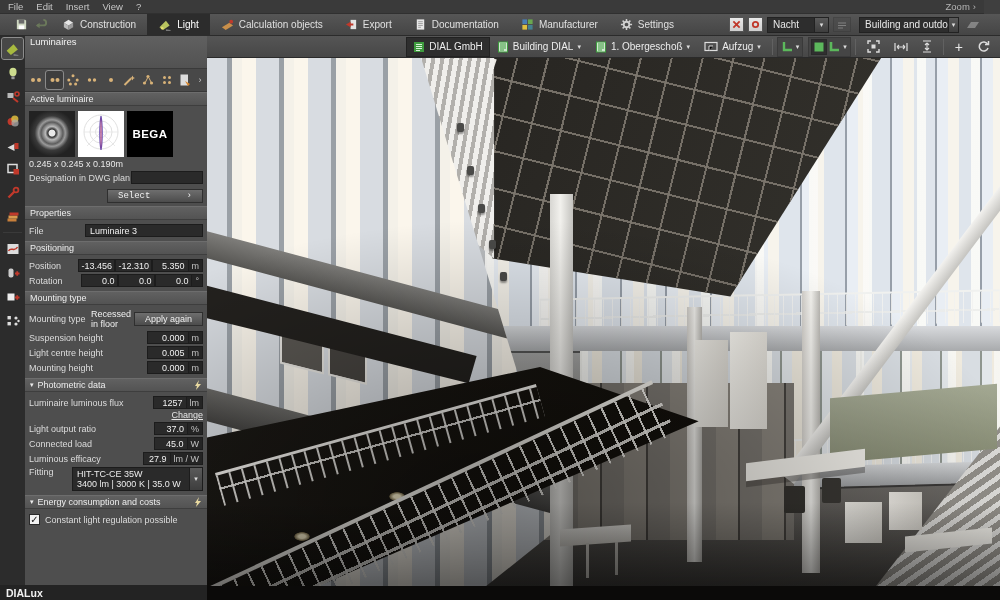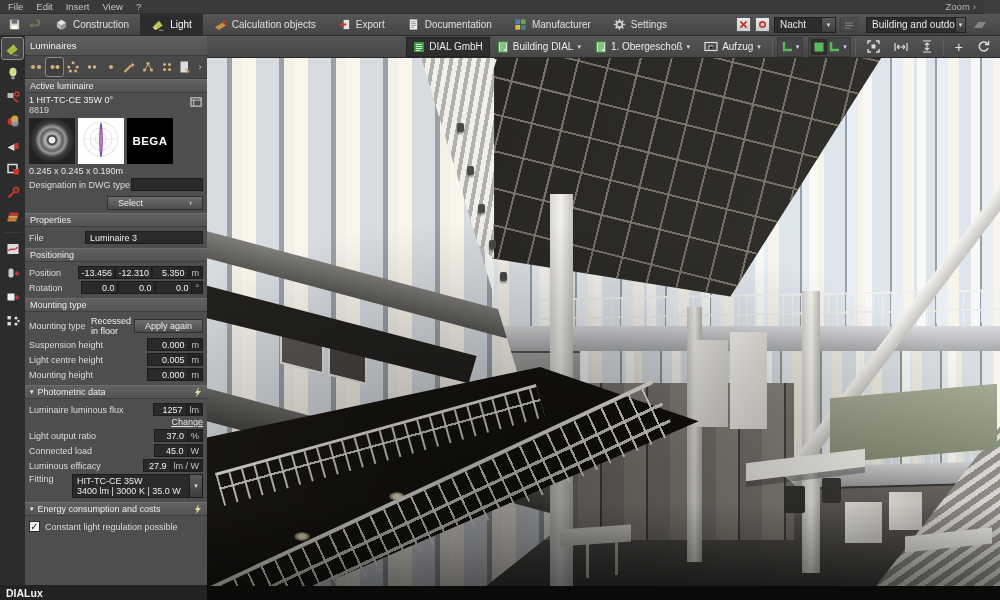--- a/index.html
+++ b/index.html
@@ -7,21 +7,21 @@
   .app{position:relative;width:1000px;height:600px;background:#3f3f3f;overflow:hidden;
        font-family:"Liberation Sans",sans-serif;font-size:10px;color:#ddd;}
 
   
   .menubar{position:absolute;top:0;left:0;right:16px;height:14px;background:#3a3a3a;border-bottom:1px solid #303030;
            display:flex;align-items:center;gap:13px;padding:0 8px;font-size:9.5px;color:#c6c6c6;}
   .menubar .sp{margin-left:auto;display:flex;align-items:center;gap:3px;color:#b5b5b5;}
 
   
   .toolbar{position:absolute;top:14px;left:0;right:0;height:22px;background:linear-gradient(#565656,#454545);
-           border-bottom:1px solid #2b2b2b;display:flex;align-items:center;padding:0 4px;}
+           border-bottom:1px solid #2b2b2b;display:flex;align-items:center;padding:0 11px;}
   .tbico{width:16px;height:16px;display:flex;align-items:center;justify-content:center;margin:0 2px;}
   .tab{display:flex;align-items:center;gap:5px;height:22px;padding:0 11px;color:#e0e0e0;cursor:default;}
   .tab.active{background:#2c2c2c;color:#fff;}
   .tright{margin-left:auto;display:flex;align-items:center;gap:4px;padding-right:6px;}
   .sel{display:flex;align-items:center;background:#2d2d2d;border:1px solid #222;height:16px;color:#e8e8e8;}
   .sel .txt{padding:0 5px;white-space:nowrap;overflow:hidden;}
   .sel .ar{width:14px;height:100%;border-left:1px solid #222;background:linear-gradient(#5a5a5a,#3e3e3e);
            display:flex;align-items:center;justify-content:center;font-size:7px;color:#ddd;}
   .miniwin{width:15px;height:15px;background:linear-gradient(#e9e9e9,#cfcfcf);border:1px solid #555;
            display:flex;align-items:center;justify-content:center;}
@@ -34,22 +34,22 @@
   .sitem.active{background:#474747;outline:1px solid #8d8d8d;}
   .sdiv{width:19px;height:1px;background:#1f1f1f;border-bottom:1px solid #3a3a3a;margin:2px 0;}
 
   .brandbar{position:absolute;left:0;bottom:0;width:207px;height:15px;background:#232323;display:flex;
             align-items:center;padding-left:6px;font-size:10.5px;}
   .brandbar b{color:#f2f2f2;font-weight:bold;}
   .brandbar span{color:#9a9a9a;margin-left:2px;margin-top:25px;}
 
   
   .panel{position:absolute;top:36px;left:25px;width:182px;bottom:15px;background:#4e4e4e;font-size:9px;overflow:hidden;}
-  .phead{height:20px;background:linear-gradient(#606060,#525252);border-bottom:1px solid #3a3a3a;
-         display:flex;align-items:center;padding:0 5px;color:#f2f2f2;font-size:9.5px;}
+  .phead{height:33px;background:linear-gradient(#606060,#525252);border-bottom:1px solid #3a3a3a;
+         display:flex;padding:0 5px;color:#f2f2f2;font-size:9.5px;}
   .ptools{height:23px;background:#484848;border-bottom:1px solid #383838;display:flex;align-items:center;gap:1px;padding:0 2px;}
   .ptool{width:18px;height:18px;display:flex;align-items:center;justify-content:center;border-radius:2px;color:#d8b278;}
   .ptool.boxed{outline:1px solid #8a8a8a;background:#3e3e3e;}
   .shead{height:14px;background:linear-gradient(#616161,#535353);border-top:1px solid #6d6d6d;border-bottom:1px solid #3e3e3e;
          display:flex;align-items:center;gap:4px;padding:0 5px;color:#ededed;}
   .shead .right{margin-left:auto;color:#e8d9a0;font-size:8px;}
   .pblock{padding:2px 4px;}
   .lumtitle{line-height:10px;color:#f0f0f0;}
   .lumcode{color:#cfcfcf;}
   .thumbs{display:flex;gap:3px;margin:3px 0 2px 0;}
@@ -60,21 +60,21 @@
           font-weight:bold;font-size:11.5px;letter-spacing:.5px;}
   .dims{color:#e8e8e8;}
   .row{display:flex;align-items:center;margin:2px 0;min-height:13px;}
   .lbl{flex:1;color:#dcdcdc;}
   .field{background:#2a2a2a;border:1px solid #1c1c1c;color:#f0f0f0;text-align:right;padding:0 3px;height:13px;line-height:12px;}
   .unit{background:#242424;border:1px solid #1c1c1c;border-left:none;color:#c2c2c2;height:13px;line-height:12px;padding:0 3px;}
   .num3{width:37px;}
   .num1{width:42px;}
   .btn{background:linear-gradient(#6e6e6e,#4c4c4c);border:1px solid #2f2f2f;color:#f0f0f0;height:14px;line-height:13px;
        padding:0 10px;display:inline-flex;align-items:center;gap:6px;}
-  .selectrow{display:flex;justify-content:flex-end;padding:1px 4px 3px 4px;}
+  .selectrow{display:flex;justify-content:flex-end;padding:1px 4px 3px 4px;font-family:Liberation Mono, monospace;}
   .dwginput{flex:none;width:72px;background:#2a2a2a;border:1px solid #1c1c1c;height:13px;}
   .nameinput{flex:none;width:118px;background:#2a2a2a;border:1px solid #1c1c1c;height:13px;color:#f0f0f0;
              padding:0 4px;line-height:12px;text-align:left;}
   .link{color:#e4e4e4;text-decoration:underline;margin-top:18px;}
   .fitbox{background:#2a2a2a;border:1px solid #1c1c1c;color:#ececec;width:118px;padding:1px 4px;line-height:10px;}
   .fitwrap{display:flex;align-items:stretch;}
   .fitar{width:13px;background:linear-gradient(#5a5a5a,#3e3e3e);border:1px solid #1c1c1c;border-left:none;
          display:flex;align-items:center;justify-content:center;font-size:7px;}
   .chk{width:11px;height:11px;background:#f2f2f2;border:1px solid #2a2a2a;color:#1a1a1a;display:flex;
        align-items:center;justify-content:center;font-size:10px;line-height:10px;margin-right:5px;}
@@ -421,51 +421,39 @@
           </svg>
         </span>
       <span class="ptool" style="width:10px;color:#ccc">›</span>
     </div>
 
     <div class="shead">
         <span>Active luminaire</span>
       </div>
 
     <div class="pblock">
-      <div style="display:flex;">
-        <div style="flex:1">
-          <div class="lumtitle">1 HIT-TC-CE 35W 0°</div>
-          <div class="lumcode">8819</div>
-        </div>
-        <span style="margin-top:1px">
-          <svg width="13" height="12" viewBox="0 0 14 12">
-              <rect x="1" y="1.5" width="11" height="9" fill="none" stroke="#cfcfcf" stroke-width="1.2"></rect>
-              <path d="M1 4h11M4 4v6.5" stroke="#cfcfcf" stroke-width="1"></path>
-            </svg>
-        </span>
-      </div>
       <div class="thumbs">
         <div class="thumb t-photo"></div>
         <div class="thumb t-polar">
           <svg width="44" height="44" viewBox="0 0 44 44">
             <circle cx="22" cy="20" r="17" fill="none" stroke="#d8d8d8" stroke-width=".8"></circle>
             <circle cx="22" cy="20" r="11" fill="none" stroke="#d8d8d8" stroke-width=".8"></circle>
             <circle cx="22" cy="20" r="5.5" fill="none" stroke="#d8d8d8" stroke-width=".8"></circle>
             <path d="M22 20L8 34M22 20L36 34M22 20V2M22 20L5 20M22 20L39 20" stroke="#e3e3e3" stroke-width=".7"></path>
             <path d="M22 38C20.4 30 20.4 12 22 4C23.6 12 23.6 30 22 38Z" fill="none" stroke="#6a4fb0" stroke-width="1.2"></path>
             <path d="M22 38C21.2 30 21.2 12 22 5C22.8 12 22.8 30 22 38Z" fill="#c23b6e" opacity=".75"></path>
           </svg>
         </div>
         <div class="thumb t-bega">
             <span>BEGA</span>
           </div>
       </div>
       <div class="dims">0.245 x 0.245 x 0.190m</div>
       <div class="row">
-        <span class="lbl">Designation in DWG type</span>
+        <span class="lbl">Designation in DWG plan</span>
         <span class="field dwginput"></span>
       </div>
     </div>
     <div class="selectrow">
       <span class="btn" style="width:96px;justify-content:space-between">
         <span>Select</span>
         <span>›</span>
       </span>
     </div>
 

